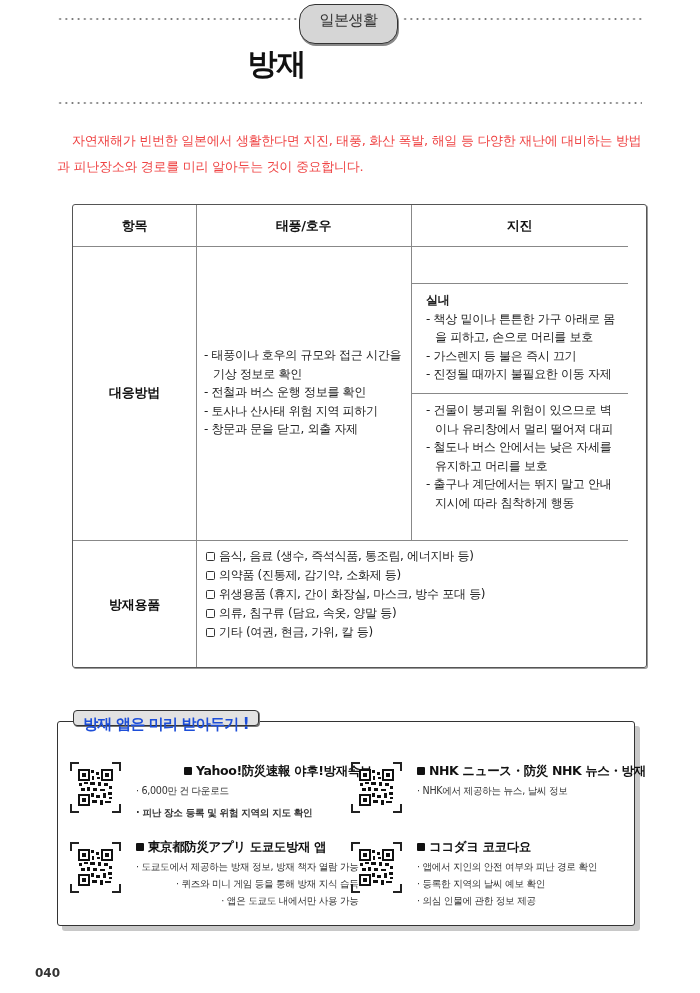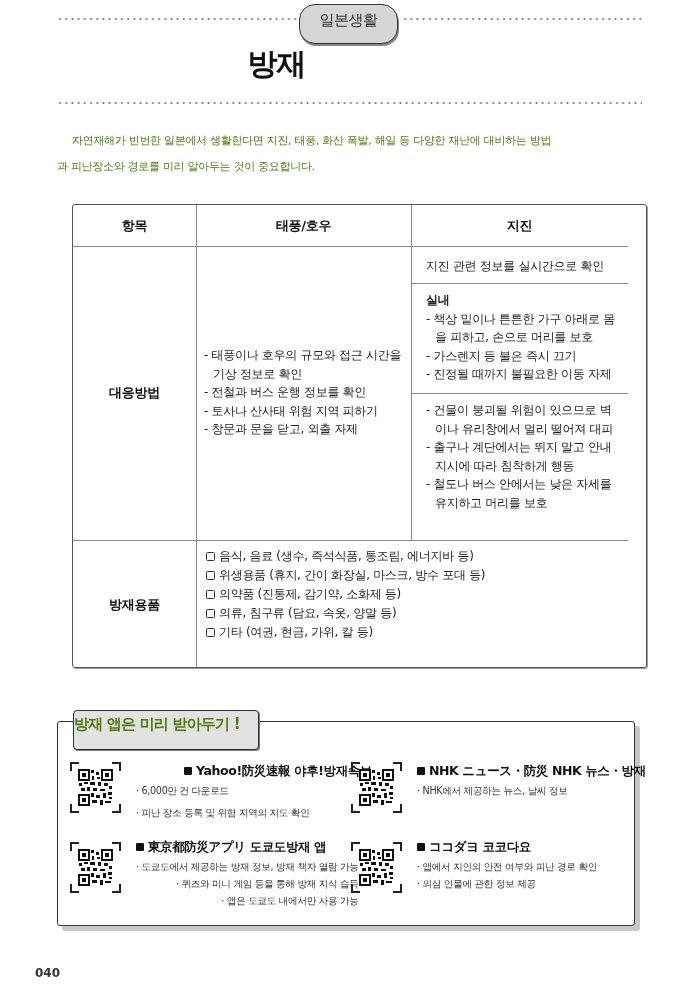--- a/index.html
+++ b/index.html
@@ -19,21 +19,21 @@
     box-shadow: 1px 2px 0 #888;
     font-size: 15px; color: #333; text-align: center; line-height: 30px;
     letter-spacing: -0.5px;
   }
   .page-title {
     position: absolute; left: 0; width: 553px; top: 44px; text-align: center;
     font-size: 30px; font-weight: bold; color: #111; letter-spacing: -1px;
   }
   .intro {
     position: absolute; left: 57px; top: 128px; width: 590px;
-    font-size: 11px; line-height: 26px; color: #4d7c0f; letter-spacing: -0.3px;
+    font-size: 13px; line-height: 26px; color: #ef4444; letter-spacing: -0.3px;
   }
   .intro .line1 { padding-left: 15px; display: block; }
 
   .table {
     position: absolute; left: 72px; top: 204px; width: 575px; height: 464px;
     border: 1.3px solid #555; border-radius: 3px; overflow: hidden;
     box-shadow: 1px 1px 0 #999;
   }
   .cell { position: absolute; font-size: 12px; color: #222; letter-spacing: -0.3px; }
   .vline { position: absolute; width: 1px; background: #888; }
@@ -48,25 +48,25 @@
     display: inline-block; width: 9px; height: 9px; border: 1.2px solid #333;
     border-radius: 1.5px; margin-right: 4px; vertical-align: -0.5px;
   }
 
   .app-box {
     position: absolute; left: 57px; top: 721px; width: 578px; height: 205px;
     border: 1.3px solid #333; border-radius: 3px; background: #fff;
     box-shadow: 5px 5px 0 #c8c8c8;
   }
   .app-box-title {
-    position: absolute; left: 73px; top: 710px; width: 186px; height: 40px;
+    position: absolute; left: 73px; top: 710px; width: 186px; height: 16px;
     background: #e2e2e2; border: 1.3px solid #333; border-radius: 4px;
     box-shadow: 1px 1px 0 #777;
-    font-size: 15px; font-weight: bold; text-align: left; line-height: 27px;
-    color: #4d7c0f; letter-spacing: -0.8px;
+    font-size: 15px; font-weight: bold; text-align: center; line-height: 27px;
+    color: #1d4ed8; letter-spacing: -0.8px;
   }
   .app { position: absolute; }
   .qr-wrap { position: absolute; width: 51px; height: 51px; }
   .qr-corner { position: absolute; width: 9px; height: 9px; border-color: #222; border-style: solid; border-width: 0; }
   .qr-corner.tl { left: 0; top: 0; border-left-width: 2px; border-top-width: 2px; }
   .qr-corner.tr { right: 0; top: 0; border-right-width: 2px; border-top-width: 2px; }
   .qr-corner.bl { left: 0; bottom: 0; border-left-width: 2px; border-bottom-width: 2px; }
   .qr-corner.br { right: 0; bottom: 0; border-right-width: 2px; border-bottom-width: 2px; }
   .qr-code { position: absolute; left: 8px; top: 7px; width: 35px; height: 37px; }
   .app-name {
@@ -109,40 +109,39 @@
 
   <div class="cell rowhead" style="left:0; top:179px; width:123px;">대응방법</div>
 
   <div class="cell bul" style="left:131px; top:141px; width:200px;">
     <span class="item">- 태풍이나 호우의 규모와 접근 시간을 기상 정보로 확인</span>
     <span class="item">- 전철과 버스 운행 정보를 확인</span>
     <span class="item">- 토사나 산사태 위험 지역 피하기</span>
     <span class="item">- 창문과 문을 닫고, 외출 자제</span>
   </div>
 
-  <div class="cell" style="left:353px; top:53px; width:200px;">지진 관련 정보를 실시간으로 확인</div>
 
   <div class="cell bul" style="left:353px; top:86px; width:197px;">
     <span class="sub-title">실내</span>
     <span class="item">- 책상 밑이나 튼튼한 가구 아래로 몸을 피하고, 손으로 머리를 보호</span>
     <span class="item">- 가스렌지 등 불은 즉시 끄기</span>
     <span class="item">- 진정될 때까지 불필요한 이동 자제</span>
   </div>
 
   <div class="cell bul" style="left:353px; top:196px; width:197px;">
     <span class="item">- 건물이 붕괴될 위험이 있으므로 벽이나 유리창에서 멀리 떨어져 대피</span>
+    <span class="item">- 철도나 버스 안에서는 낮은 자세를 유지하고 머리를 보호</span>
     <span class="item">- 출구나 계단에서는 뛰지 말고 안내 지시에 따라 침착하게 행동</span>
-    <span class="item">- 철도나 버스 안에서는 낮은 자세를 유지하고 머리를 보호</span>
   </div>
 
   <div class="cell rowhead" style="left:0; top:391px; width:123px;">방재용품</div>
   <div class="cell supply" style="left:133px; top:342px; width:415px;">
     <span class="item"><span class="chk"></span><span>음식, 음료 (생수, 즉석식품, 통조림, 에너지바 등)</span></span>
+    <span class="item"><span class="chk"></span><span>의약품 (진통제, 감기약, 소화제 등)</span></span>
     <span class="item"><span class="chk"></span><span>위생용품 (휴지, 간이 화장실, 마스크, 방수 포대 등)</span></span>
-    <span class="item"><span class="chk"></span><span>의약품 (진통제, 감기약, 소화제 등)</span></span>
     <span class="item"><span class="chk"></span><span>의류, 침구류 (담요, 속옷, 양말 등)</span></span>
     <span class="item"><span class="chk"></span><span>기타 (여권, 현금, 가위, 칼 등)</span></span>
   </div>
 </div>
 
 <div class="app-box"></div>
 <div class="app-box-title">방재 앱은 미리 받아두기 !</div>
 
 <svg width="0" height="0" style="position:absolute">
   <defs>
@@ -186,21 +185,21 @@
       <span class="qr-corner tr"></span>
       <span class="qr-corner bl"></span>
       <span class="qr-corner br"></span>
     <svg class="qr-code" viewBox="0 0 35 37">
         <use href="#qr"></use>
       </svg>
   </div>
   <div class="app-name" style="left:136px; top:763px;margin-left:48px;"><span class="sq"></span><span>Yahoo!防災速報 야후!방재속보</span></div>
   <div class="app-desc" style="left:136px; top:780px;">
     <span class="d" style="line-height:22px;">· 6,000만 건 다운로드</span>
-    <span class="d" style="line-height:22px;">· 피난 장소 등록 및 위험 지역의 지도 확인</span>
+    <span class="d" style="line-height:22px;font-weight:bold;">· 피난 장소 등록 및 위험 지역의 지도 확인</span>
   </div>
 </div>
 
 <div class="app">
   <div class="qr-wrap" style="left:351px; top:762px;">
     <span class="qr-corner tl"></span>
       <span class="qr-corner tr"></span>
       <span class="qr-corner bl"></span>
       <span class="qr-corner br"></span>
     <svg class="qr-code" viewBox="0 0 35 37">
@@ -237,17 +236,18 @@
       <span class="qr-corner tr"></span>
       <span class="qr-corner bl"></span>
       <span class="qr-corner br"></span>
     <svg class="qr-code" viewBox="0 0 35 37">
         <use href="#qr"></use>
       </svg>
   </div>
   <div class="app-name" style="left:417px; top:839px;"><span class="sq"></span><span>ココダヨ 코코다요</span></div>
   <div class="app-desc" style="left:417px; top:858px;">
     <span class="d">· 앱에서 지인의 안전 여부와 피난 경로 확인</span>
+    <span class="d">· 등록한 지역의 날씨 예보 확인</span>
     <span class="d">· 의심 인물에 관한 정보 제공</span>
   </div>
 </div>
 
 <div class="page-number">040</div>
 
 </body></html>

